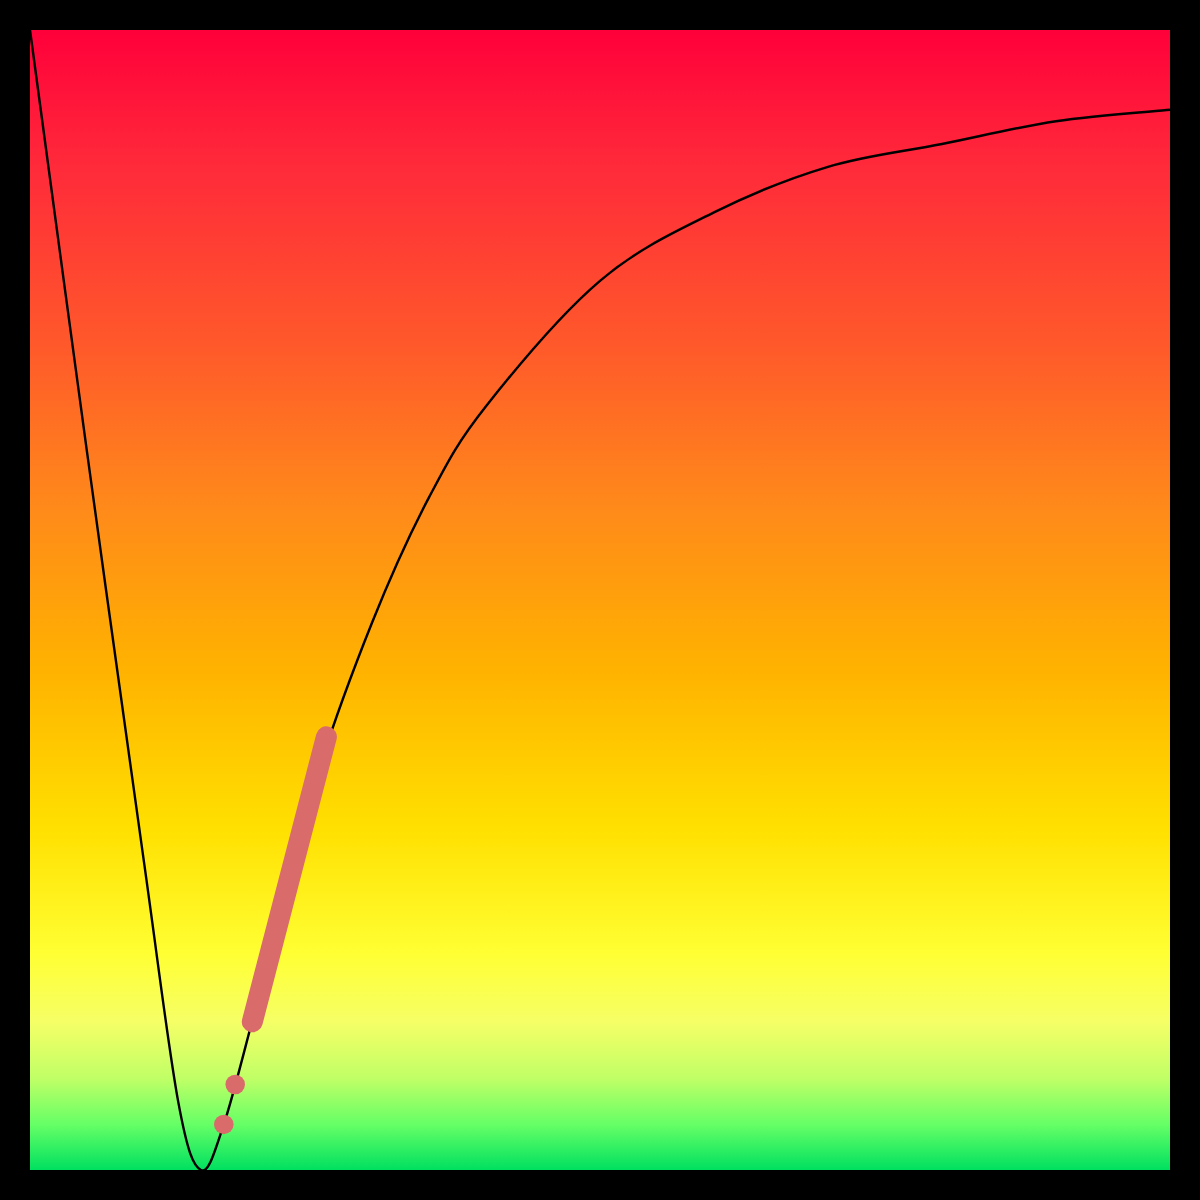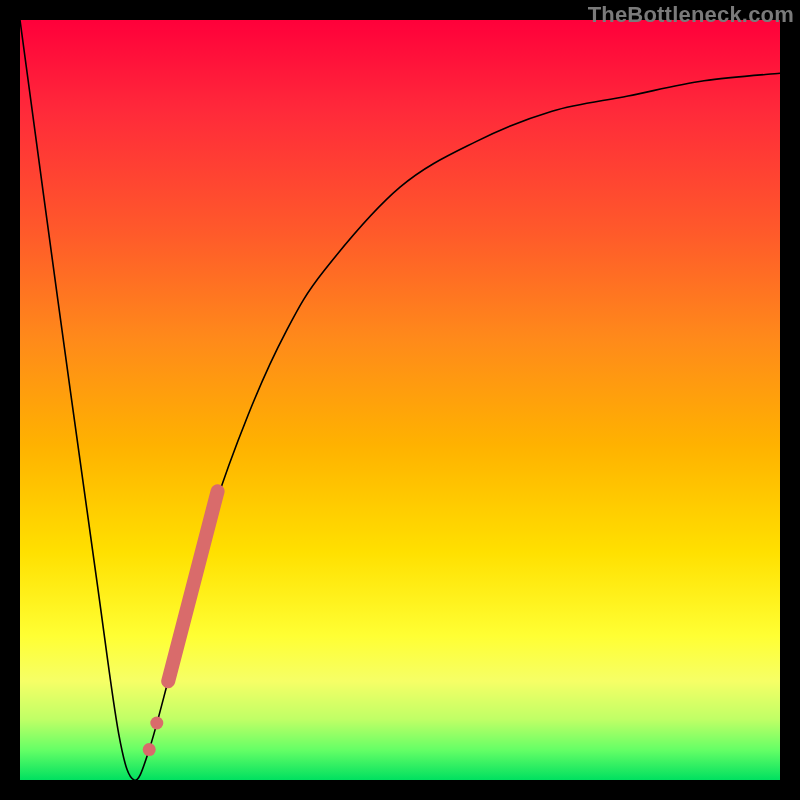--- a/index.html
+++ b/index.html
@@ -55,21 +55,20 @@
     stroke-width: 14;
     stroke-linecap: round;
     fill: none;
   }
   .dot-circle { fill: #d96b6b; }
 </style>
 </head>
 <body>
 
 <div class="frame">
-  <div class="watermark">TheBottleneck.com</div>
 
   <div class="plot-area"></div>
 
   <svg class="curve" viewBox="0 0 760 760">
     <path id="main-curve" class="black-line" d="M 0 0 C 6.333333333333333 46.86666666666667, 25.333333333333336 188.73333333333335, 38 281.2 C 50.666666666666664 373.66666666666663, 65.86666666666667 482.59999999999997, 76 554.8 C 86.13333333333333 627, 92.46666666666667 680.1999999999999, 98.8 714.4 C 105.13333333333333 748.6, 108.93333333333334 757.4666666666667, 114 760 C 119.06666666666666 762.5333333333333, 122.86666666666669 748.6, 129.20000000000002 729.6 C 135.53333333333336 710.6, 141.86666666666667 684, 152 646 C 162.13333333333333 608, 177.33333333333334 543.4, 190 501.59999999999997 C 202.66666666666666 459.79999999999995, 215.33333333333334 426.8666666666667, 228 395.2 C 240.66666666666666 363.5333333333333, 253.33333333333334 335.6666666666667, 266 311.6 C 278.6666666666667 287.53333333333336, 285 274.8666666666666, 304 250.79999999999995 C 323 226.73333333333326, 354.6666666666667 188.73333333333326, 380 167.19999999999993 C 405.3333333333333 145.6666666666666, 430.6666666666667 134.26666666666668, 456 121.60000000000002 C 481.3333333333333 108.93333333333338, 506.6666666666667 98.80000000000005, 532 91.20000000000005 C 557.3333333333334 83.60000000000004, 582.6666666666666 81.06666666666668, 608 76 C 633.3333333333334 70.93333333333332, 658.6666666666666 64.59999999999997, 684 60.799999999999955 C 709.3333333333334 56.99999999999994, 747.3333333333334 54.466666666666605, 760 53.19999999999993" stroke="#000000"></path>
     <line id="marker-segment" class="dot-stroke" x1="148.20000000000002" y1="661.2" x2="197.6" y2="471.2" stroke="#d96b6b"></line>
     <g id="marker-dots">
         <circle cx="129.20000000000002" cy="729.6" r="6.5" class="dot-circle" fill="#d96b6b"></circle>
         <circle cx="136.79999999999998" cy="703" r="6.5" class="dot-circle" fill="#d96b6b"></circle>
       </g>

